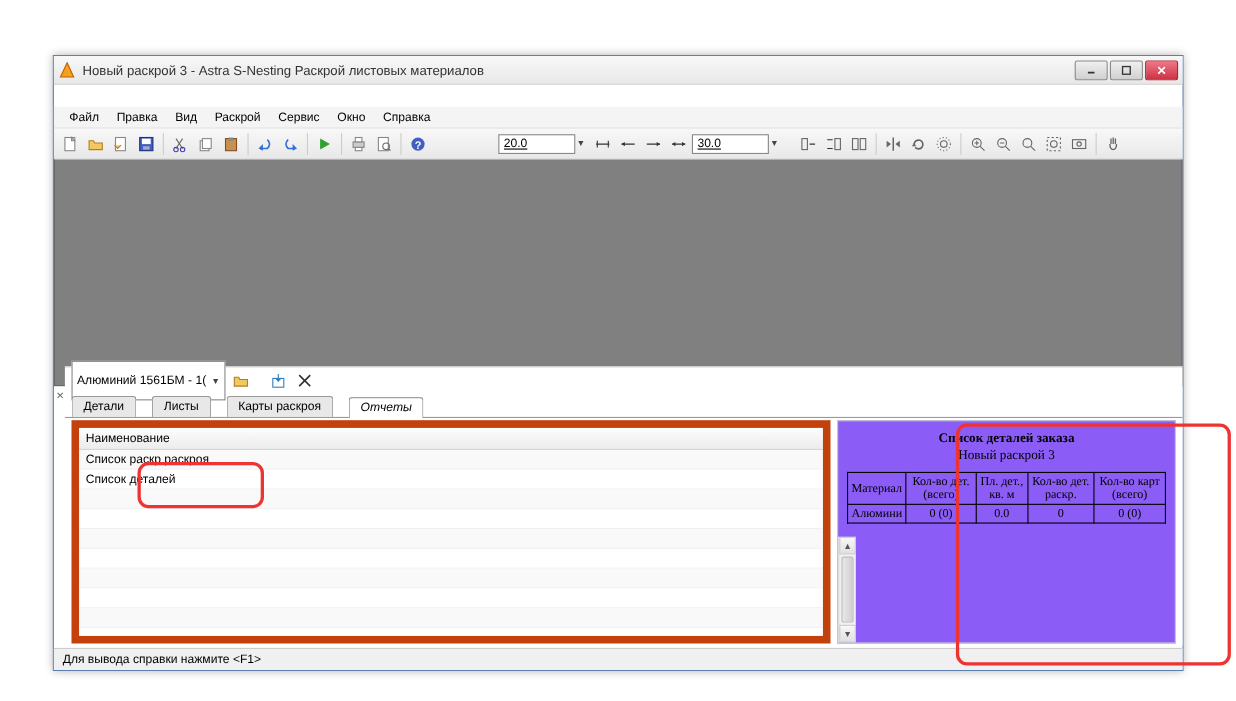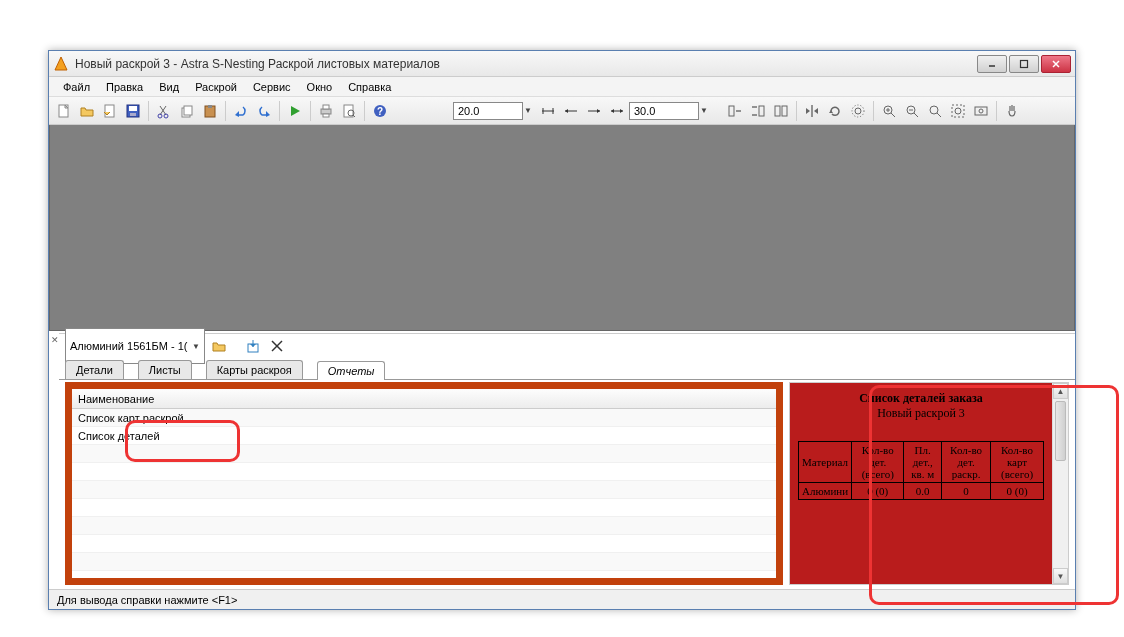--- a/index.html
+++ b/index.html
@@ -21,36 +21,36 @@
 .win-btns { display: flex; gap: 2px; }
 .win-btn {
   width: 30px; height: 18px; border: 1px solid #888; border-radius: 2px;
   background: linear-gradient(#f0f0f0, #d0d0d0);
   display: flex; align-items: center; justify-content: center;
   font-size: 10px; cursor: pointer;
 }
 .win-btn.close { background: linear-gradient(#e78, #c34); color: #fff; border-color: #a23; }
 .menubar {
   height: 20px; display: flex; align-items: center; padding: 0 6px;
-  background: #f4f4f4; border-bottom: 1px solid #ddd;
+  background: #f4f4f4; border-bottom: 1px solid #ddd; margin-top: 20px;
 }
 .menu-item { padding: 2px 8px; cursor: pointer; }
 .toolbar {
   height: 28px; background: linear-gradient(#f8f8f8, #e8e8e8);
   border-bottom: 1px solid #ccc; display: flex; align-items: center;
   padding: 0 4px; gap: 1px;
 }
 .tb-btn {
   width: 22px; height: 22px; display: flex; align-items: center; justify-content: center;
   border: 1px solid transparent; border-radius: 2px; cursor: pointer;
 }
 .tb-sep { width: 1px; height: 20px; background: #ccc; margin: 0 3px; }
 .tb-input {
   width: 70px; height: 18px; border: 1px solid #888; padding: 0 4px;
-  font-size: 11px; background: #fff;
+  font-size: 11px; background: #fff; text-decoration: underline;
 }
 .tb-dd { width: 12px; font-size: 8px; color: #444; }
 svg { display: block; }
 .mdi-area {
   height: 206px; background: #808080; border: 1px solid #666;
   border-top: none;
 }
 .close-x {
   position: absolute; left: 2px; margin-top: 4px; font-size: 9px;
   color: #666; cursor: pointer;
@@ -95,29 +95,29 @@
   border-bottom: 1px solid #ccc; display: flex; align-items: center;
   padding: 0 6px; font-size: 11px;
 }
 .grid-row {
   height: 18px; display: flex; align-items: center; padding: 0 6px;
   border-bottom: 1px solid #f0f0f0; font-size: 11px;
 }
 .grid-row:nth-child(odd) { background: #f9f9f9; }
 .grid-row:nth-child(even) { background: #fff; }
 .right-pane {
-  width: 280px; margin-left: 6px; border: 1px solid #ccc;
-  background: #b91c1c; position: relative; display: flex;
+  width: 308px; margin-left: 6px; border: 1px solid #ccc;
+  background: #8b5cf6; position: relative; display: flex; flex-direction: column;
 }
 .preview-scroll {
   flex: 1; overflow: hidden; padding: 8px; font-family: "Times New Roman", serif;
   font-size: 12px;
 }
 .preview-title { text-align: center; font-weight: bold; }
-.preview-sub { text-align: center; margin-bottom: 20px; }
+.preview-sub { text-align: center; margin-bottom: 8px; }
 .preview-group { font-weight: bold; margin-bottom: 4px; }
 .data-table { border-collapse: collapse; font-size: 11px; }
 .data-table th, .data-table td {
   border: 1px solid #000; padding: 2px 3px; text-align: center;
   font-weight: normal;
 }
 .scroll-track {
   width: 16px; background: #f0f0f0; border-left: 1px solid #ddd;
   display: flex; flex-direction: column;
 }
@@ -417,21 +417,21 @@
     <div class="tabs-row">
       <div class="tab">Детали</div>
       <div class="tab">Листы</div>
       <div class="tab">Карты раскроя</div>
       <div class="tab active">Отчеты</div>
     </div>
     <div class="panel-body">
       <div class="left-pane">
         <div class="grid-header">Наименование</div>
         <div>
-          <div class="grid-row">Список карт раскрой</div>
+          <div class="grid-row">Список раскр раскроя</div>
           <div class="grid-row">Список деталей</div>
           <div class="grid-row"></div>
           <div class="grid-row"></div>
           <div class="grid-row"></div>
           <div class="grid-row"></div>
           <div class="grid-row"></div>
           <div class="grid-row"></div>
           <div class="grid-row"></div>
           <div class="grid-row"></div>
         </div>

